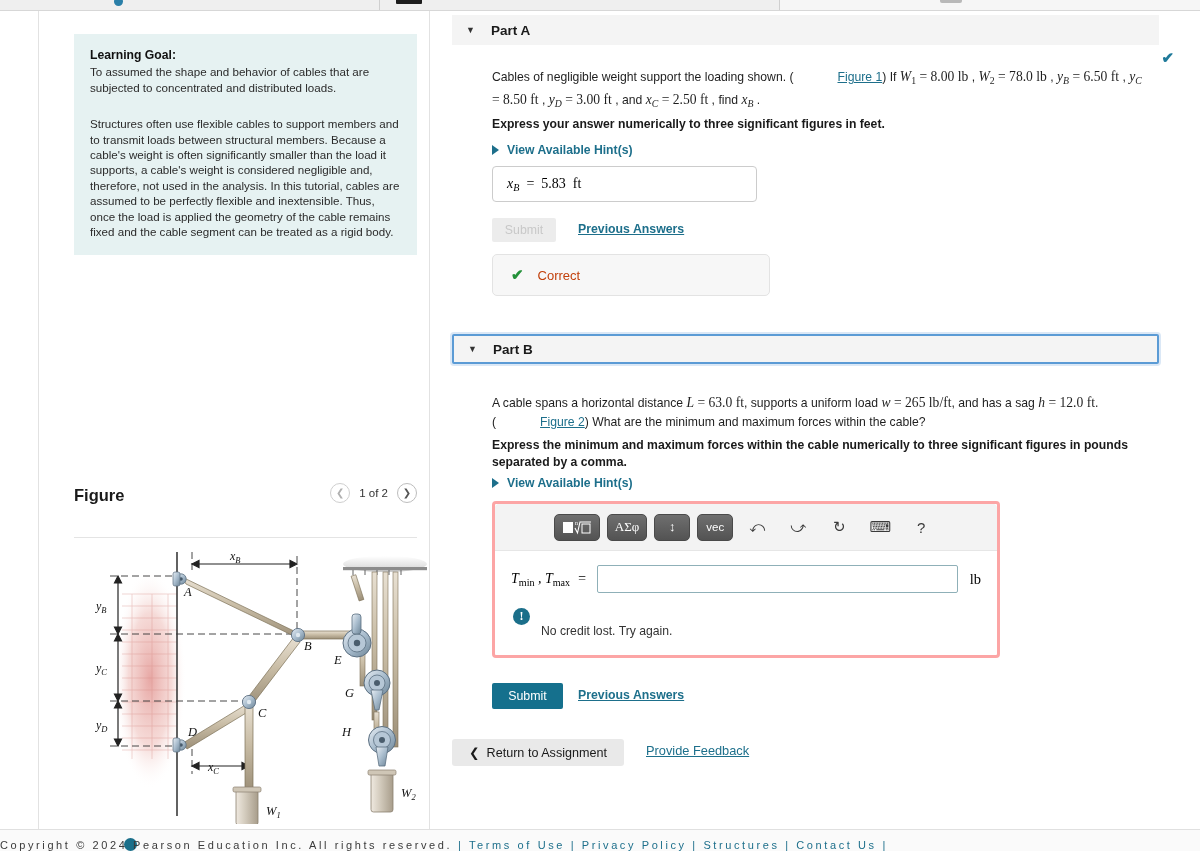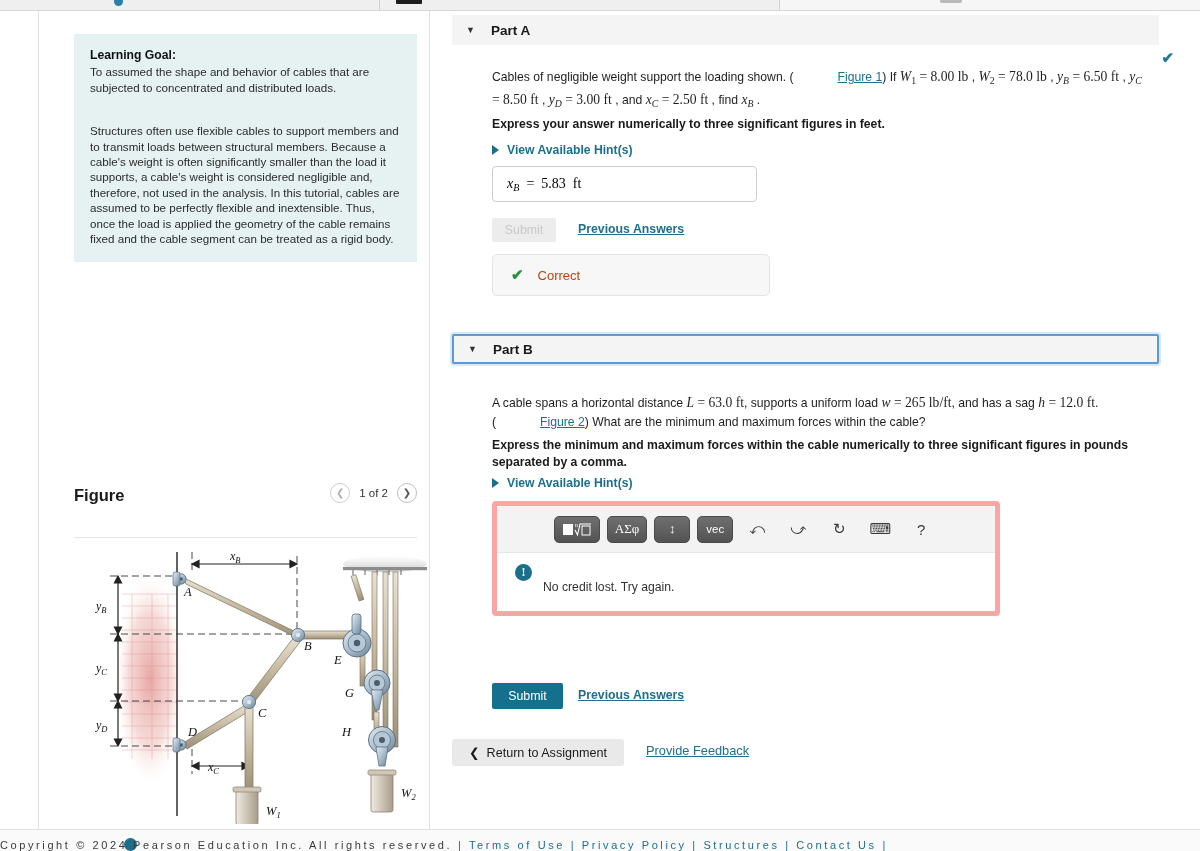--- a/index.html
+++ b/index.html
@@ -42,21 +42,21 @@
   
   .left { position: absolute; left: 40px; top: 0; width: 389px; height: 818px; background: #fff; }
 
   .goalbox {
     position: absolute; left: 34px; top: 23px; width: 343px;
     background: #e6f2f2; padding: 14px 16px 16px 16px;
     font-size: 11.6px; line-height: 15.4px; color: #2b2b2b;
   }
   .goalbox .gtitle { font-weight: bold; font-size: 12.2px; color:#111; margin-bottom: 1px; }
   .goalbox p { margin: 0; }
-  .goalbox .para2 { margin-top: 28px; }
+  .goalbox .para2 { margin-top: 21px; }
 
   .figure-head {
     position: absolute; left: 34px; top: 469px; width: 343px; height: 38px;
   }
   .figure-title {
     position: absolute; left: 0; top: 6px;
     font-size: 16.5px; font-weight: bold; color: #1a1a1a;
   }
   .fignav { position: absolute; right: 0; top: 3px; display: flex; align-items: center; gap: 9px; }
   .navbtn {
@@ -129,21 +129,21 @@
     position: absolute; left: 62px; top: 243px; width: 278px; height: 42px;
     background: #f7f7f7; border: 1px solid #e3e3e3; border-radius: 5px;
     display: flex; align-items: center; padding-left: 18px; gap: 14px;
   }
   .correctbox .ck { color: #24913a; font-size: 15px; font-weight: bold; }
   .correctbox .ctxt { font-size: 13px; font-weight: normal; color: #c2410c; }
 
   
   .answer-panel {
     position: absolute; left: 62px; top: 490px; width: 508px;
-    border: 5px solid #fca5a5; border-radius: 4px; background: #fff;
+    border: 3px solid #fca5a5; border-radius: 4px; background: #fff;
   }
   .mathbar {
     height: 47px; background: #f3f3f3; border-bottom: 1px solid #e6e6e6;
     display: flex; align-items: center; justify-content: center; gap: 7px;
     border-radius: 4px 4px 0 0;
   }
   .mbtn {
     height: 27px; min-width: 36px; padding: 0 7px;
     background: linear-gradient(#6f6f6f, #535353);
     color: #fff; border: 1px solid #4a4a4a; border-radius: 5px;
@@ -507,20 +507,27 @@
           <div class="mbtn">ΑΣφ</div>
           <div class="mbtn">↕</div>
           <div class="mbtn vec">vec</div>
           <div class="micon">⤺</div>
           <div class="micon">⤻</div>
           <div class="micon">↻</div>
           <div class="micon">⌨</div>
           <div class="micon">?</div>
         </div>
 
+        <div class="inputrow">
+          <span class="ilabel">
+            T<span class="subup">min</span> , T<span class="subup">max</span> &nbsp;=
+          </span>
+          <input class="ifield" type="text" value="" style="">
+          <span class="iunit">lb</span>
+        </div>
 
         <div class="alertrow">
           <span class="alert-icon">!</span>
           <span class="alert-txt">
             <br>
             <span class="l2">No credit lost. Try again.</span>
           </span>
         </div>
       </div>
 

